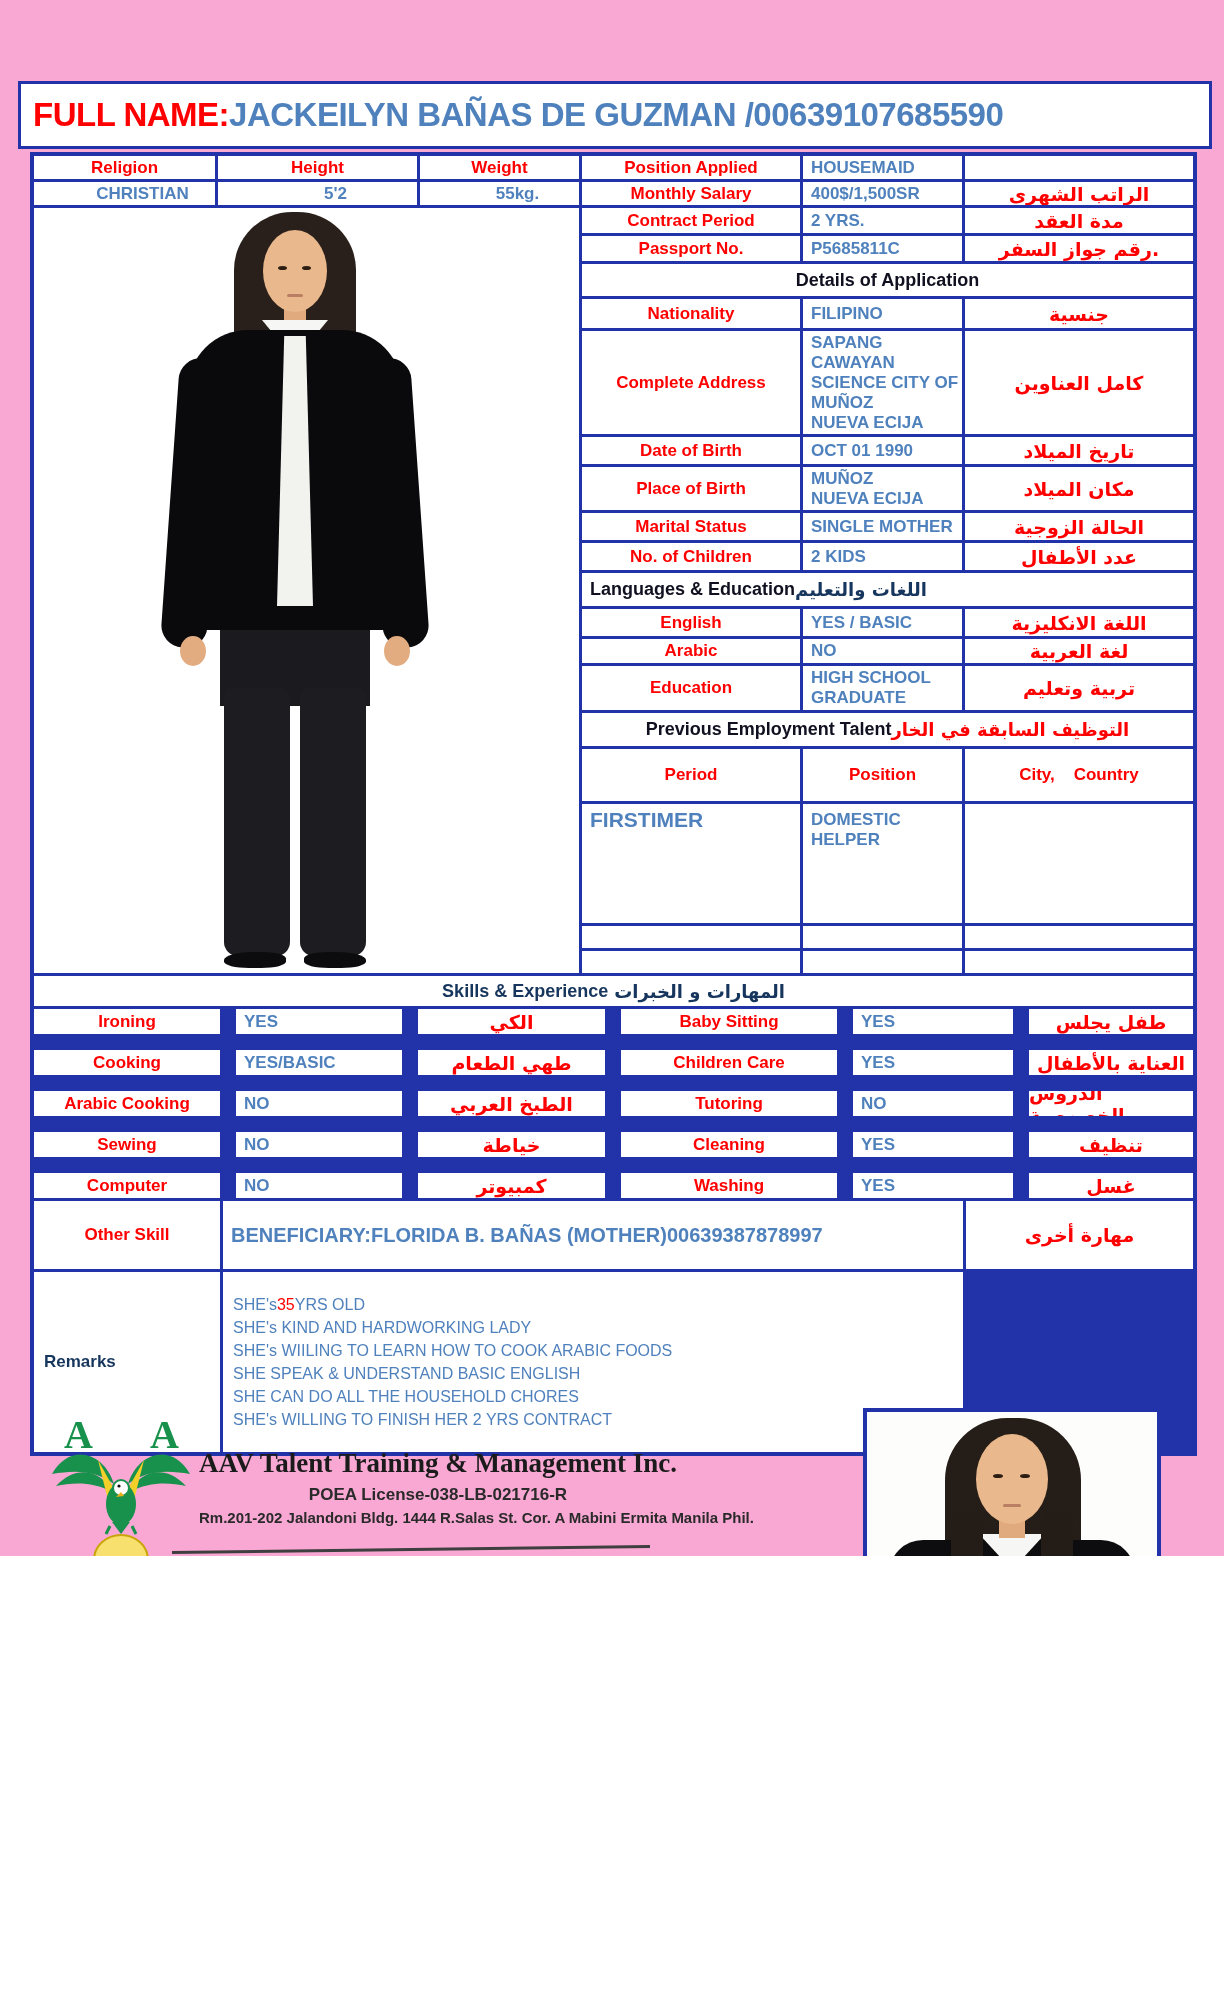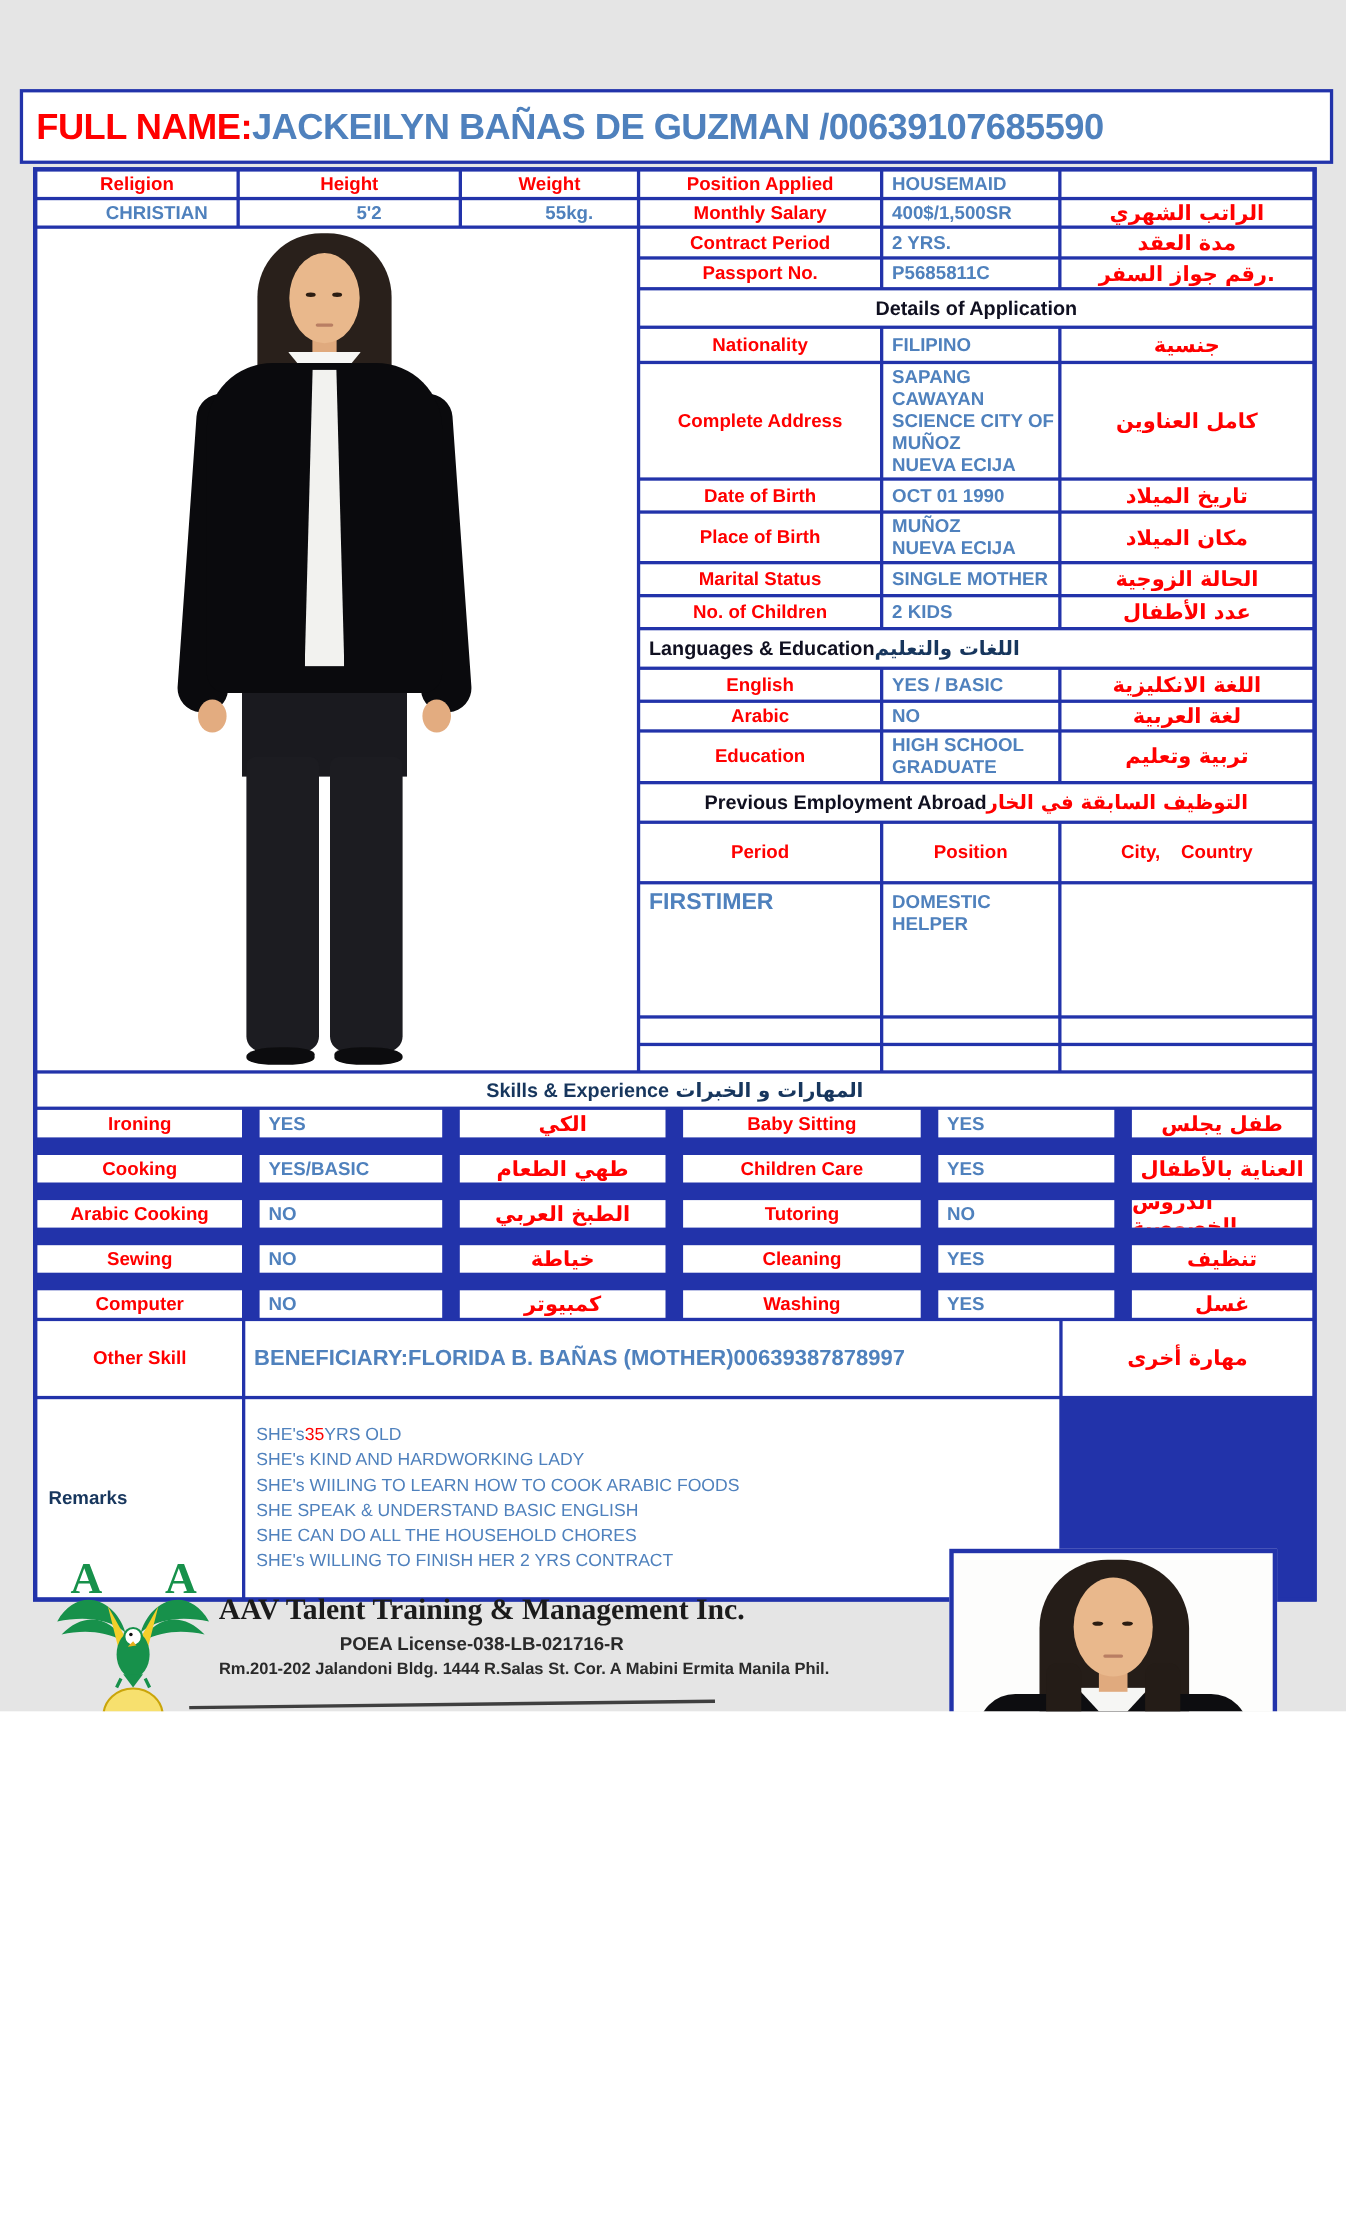--- a/index.html
+++ b/index.html
@@ -1,16 +1,16 @@
 <!DOCTYPE html>
 <html><head>
 <meta charset="utf-8">
 <style>
   html,body{margin:0;padding:0;background:#fff;}
-  #page{position:relative;width:1224px;height:1556px;background:#e5e5e5;overflow:hidden;
+  #page{position:relative;width:1224px;height:1556px;background:#f9a8d4;overflow:hidden;
         font-family:"Liberation Sans",sans-serif;}
   
   #title-box{position:absolute;left:18px;top:81px;width:1176px;height:62px;
     border:3px solid #2233aa;display:flex;align-items:center;padding-left:12px;background:#fff;}
   #title-box .t-label{color:#ff0000;font-weight:bold;font-size:33px;letter-spacing:-.5px;}
   #title-box .t-value{color:#4f81bd;font-weight:bold;font-size:33px;letter-spacing:-.5px;}
   
   #main-table{position:absolute;left:30px;top:152px;width:1159px;
     border:4px solid #2233aa;background:#2233aa;display:flex;flex-direction:column;gap:3px;}
   .grid{display:grid;gap:3px;background:transparent;}
@@ -190,21 +190,21 @@
         <div class="cell lbl">Arabic</div>
         <div class="cell val">NO</div>
         <div class="cell ar">لغة العربية</div>
 
         <div class="cell lbl">Education</div>
         <div class="cell val pre">HIGH SCHOOL
 GRADUATE</div>
         <div class="cell ar">تربية وتعليم</div>
 
         <div class="cell span3">
-          <span class="hdr">Previous Employment Abroad</span>
+          <span class="hdr">Previous Employment Talent</span>
             <span class="ar" style="font-size:18px;">التوظيف السابقة في الخار</span>
         </div>
 
         <div class="cell lbl">Period</div>
         <div class="cell lbl">Position</div>
         <div class="cell lbl citypre">City,    Country</div>
 
         <div class="cell val firsttimer">FIRSTIMER</div>
         <div class="cell val pre" style="align-items:flex-start;padding-top:6px;">DOMESTIC
 HELPER</div>

